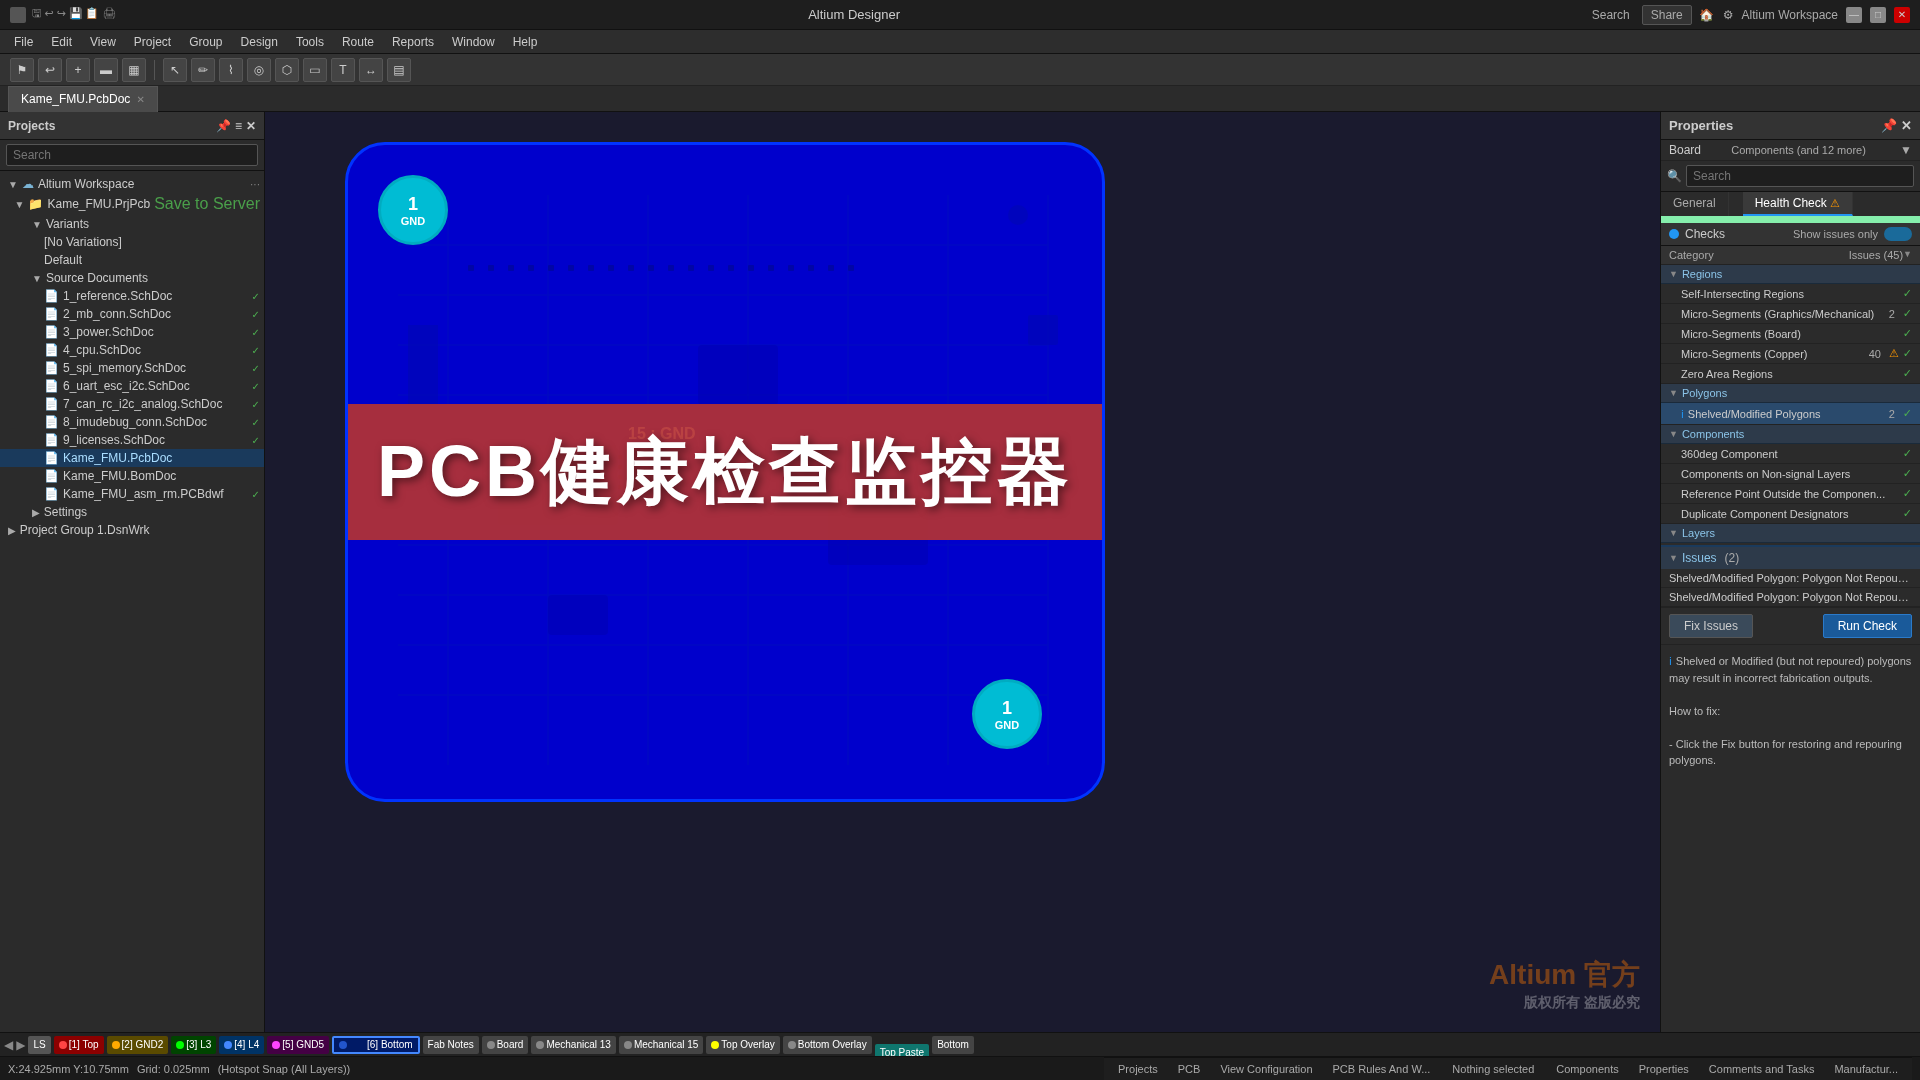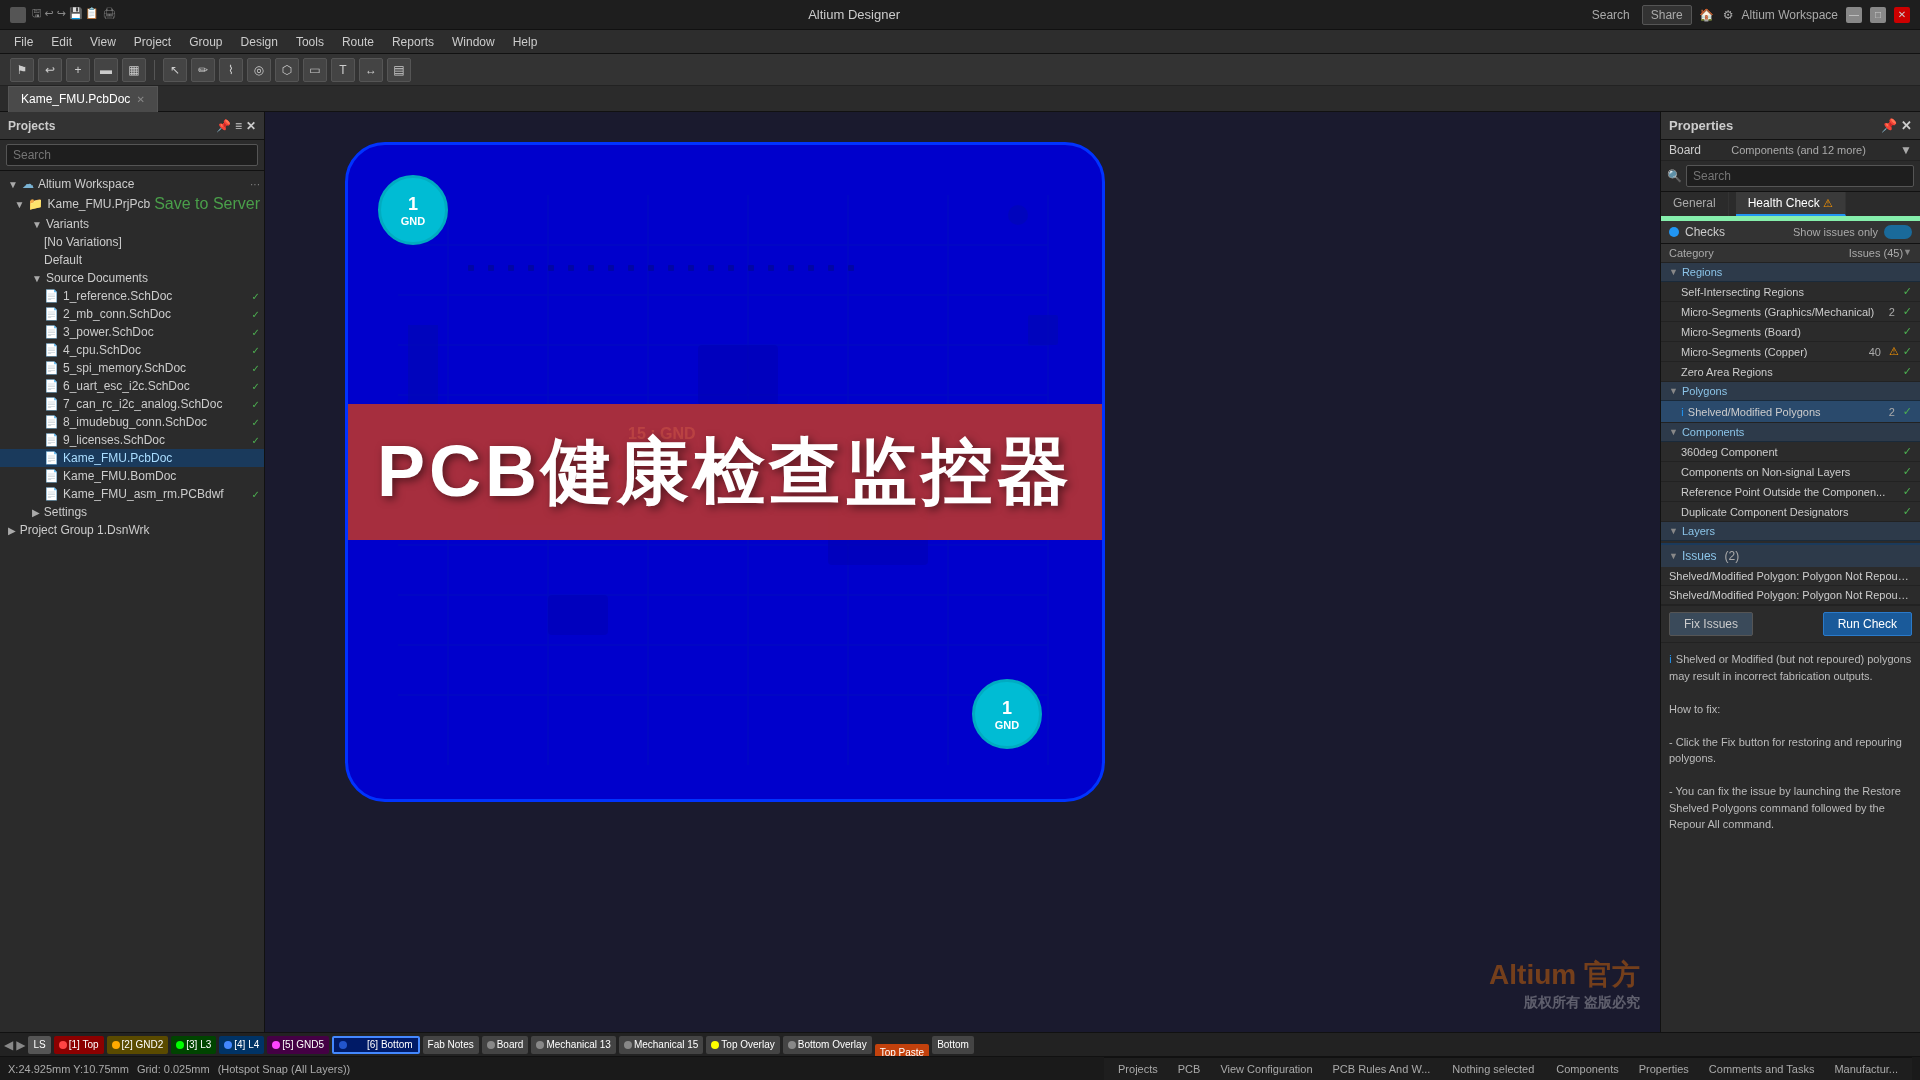--- a/index.html
+++ b/index.html
@@ -445,22 +445,22 @@
       color: rgba(255,255,255,0.3);
       font-size: 14px;
       text-align: right;
       font-weight: bold;
     }
     .watermark .altium { font-size: 28px; color: rgba(255,120,0,0.4); }
 
     .health-check-warn { color: #ff9800; font-size: 11px; }
     .props-tabs {
       display: flex;
-      gap: 7px;
-      border-bottom: 5px solid #86efac;
+      gap: 14px;
+      border-bottom: 7px solid #86efac;
     }
     .props-tab {
       padding: 4px 12px;
       font-size: 12px;
       cursor: pointer;
       color: #aaa;
       border-right: 1px solid #333;
     }
     .props-tab.active { color: #fff; background: #3a3a3a; border-bottom: 2px solid #2196f3; }
   </style>
@@ -940,21 +940,20 @@
       <button class="fix-btn run-btn">Run Check</button>
     </div>
 
     <div class="info-box">
       <p><span class="info-icon">ℹ</span><span>Shelved or Modified (but not repoured) polygons may result in incorrect fabrication outputs.</span></p>
       <br>
       <p>How to fix:</p>
       <br>
       <p>- Click the Fix button for restoring and repouring polygons.</p>
       <br>
-      <p>- You can fix the issue by launching the Restore Shelved Polygons command followed by the Repour All command.</p>
     </div>
   </div>
 </div>
 
 <div id="layerbar">
   <span style="color:#888; cursor:pointer;">◀</span>
   <span style="color:#888; cursor:pointer;">▶</span>
   <div class="layer-btn" style="background:#555;justify-content:flex-end;">
     <span>LS</span>
   </div>
@@ -998,21 +997,21 @@
     <span>Mechanical 15</span>
   </div>
   <div class="layer-btn" style="background:#444;">
     <span class="layer-dot" style="background:#ffff00;"></span>
     <span>Top Overlay</span>
   </div>
   <div class="layer-btn" style="background:#444;">
     <span class="layer-dot" style="background:#888;"></span>
     <span>Bottom Overlay</span>
   </div>
-  <div class="layer-btn" style="background:#c2410c;margin-top:16px;">
+  <div class="layer-btn" style="background:#0f766e;margin-top:16px;">
     <span>Top Paste</span>
   </div>
   <div class="layer-btn" style="background:#444;">
     <span>Bottom</span>
   </div>
 </div>
 
 <div id="statusbar">
   <span class="status-coord">X:24.925mm Y:10.75mm</span>
   <span>Grid: 0.025mm</span>

